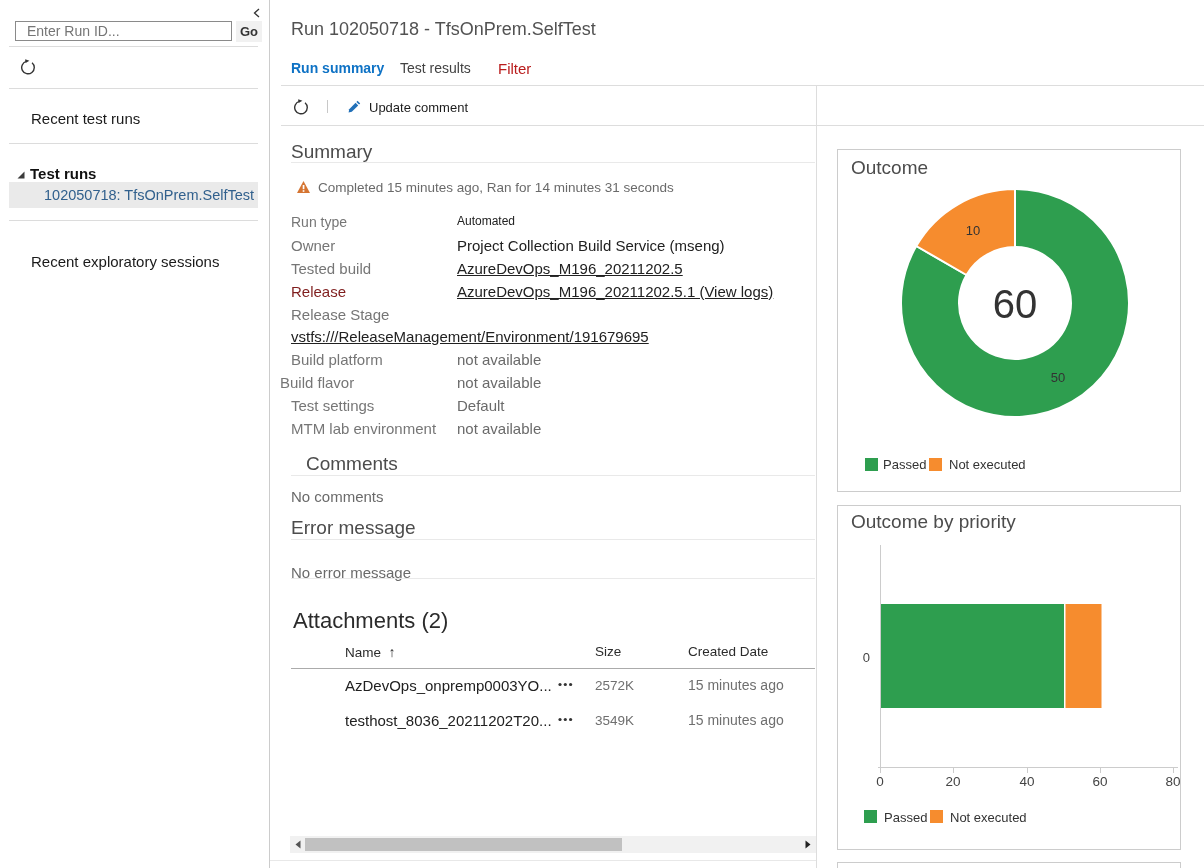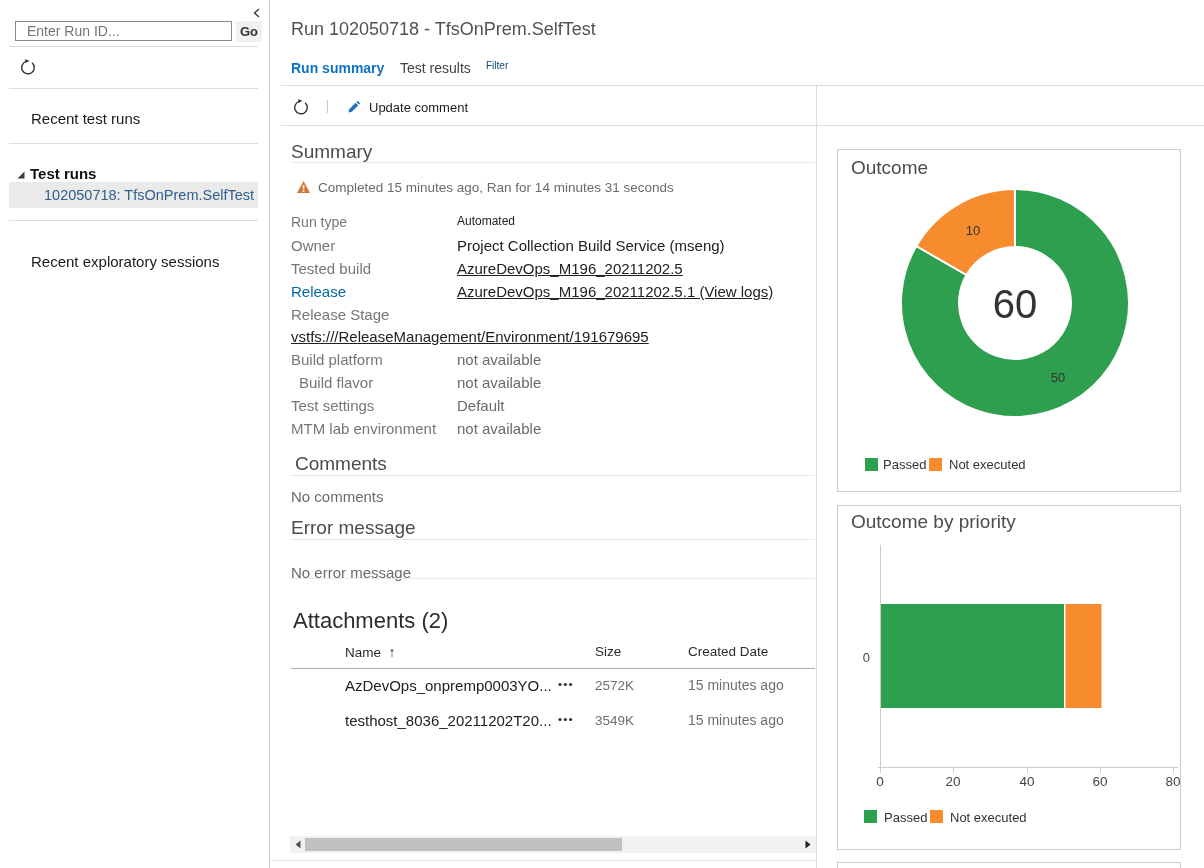--- a/index.html
+++ b/index.html
@@ -40,21 +40,21 @@
   line-height:26px;padding-left:35px;font-size:14.5px;color:#31608d;">102050718: TfsOnPrem.SelfTest</div>
 <div class="hline" style="left:9px;top:220px;width:249px;background:#dcdcdc"></div>
 
 <div class="abs" style="left:31px;top:253px;font-size:15px;color:#1a1a1a;">Recent exploratory sessions</div>
 
 <div class="vline" style="left:269px;top:0;height:868px;background:#cccccc"></div>
 
 <div class="abs" style="left:291px;top:19px;font-size:18px;color:#525252;">Run 102050718 - TfsOnPrem.SelfTest</div>
 <div class="abs" style="left:291px;top:60px;font-size:14px;font-weight:bold;color:#0e72c5;">Run summary</div>
 <div class="abs" style="left:400px;top:60px;font-size:14px;color:#424242;">Test results</div>
-<div class="abs" style="left:486px;top:60px;font-size:10px;color:#0c4a6e;">Filter</div>
+<div class="abs" style="left:498px;top:60px;font-size:15px;color:#b91c1c;">Filter</div>
 <div class="hline" style="left:281px;top:85px;width:923px;background:#dddddd"></div>
 
 <svg class="abs" style="left:293px;top:99px" width="16" height="16" viewBox="0 0 16 16" id="refresh2">
   <path d="M 12.05 3.67 A 6.3 6.3 0 1 1 6.37 2.41 L 6.15 1.1" fill="none" stroke="#333" stroke-width="1.4"></path>
   <path d="M 5.2 0.2 L 9.4 1.7 L 5.6 3.9 Z" fill="#333"></path>
 </svg>
 <div class="vline" style="left:327px;top:100px;height:13px;background:#c8c8c8"></div>
 <svg class="abs" style="left:346px;top:99px" width="16" height="16" viewBox="0 0 16 16">
   <path d="M 3.2 10.2 L 9.6 3.8 L 12.2 6.4 L 5.8 12.8 L 2.6 13.4 Z" fill="#2170b8"></path>
   <path d="M 10.4 3 L 11.6 1.8 L 14.2 4.4 L 13 5.6 Z" fill="#2170b8"></path>
@@ -73,34 +73,34 @@
   <rect x="5.7" y="9.2" width="1.7" height="1.6" fill="#fff"></rect>
 </svg>
 <div class="abs" style="left:318px;top:180px;font-size:13.5px;color:#6a6a6a;">Completed 15 minutes ago, Ran for 14 minutes 31 seconds</div>
 
 <div class="abs" style="left:291px;top:214px;font-size:14px;color:#767676;">Run type</div>
 <div class="abs" style="left:457px;top:214px;font-size:12px;color:#212121;">Automated</div>
 <div class="abs" style="left:291px;top:237px;font-size:15px;color:#767676;">Owner</div>
 <div class="abs" style="left:457px;top:237px;font-size:15px;color:#212121;">Project Collection Build Service (mseng)</div>
 <div class="abs" style="left:291px;top:260px;font-size:15px;color:#767676;">Tested build</div>
 <div class="abs" style="left:457px;top:260px;font-size:15px;color:#212121;text-decoration:underline;">AzureDevOps_M196_20211202.5</div>
-<div class="abs" style="left:291px;top:283px;font-size:15px;color:#0369a1;">Release</div>
+<div class="abs" style="left:291px;top:283px;font-size:15px;color:#7f1d1d;">Release</div>
 <div class="abs" style="left:457px;top:283px;font-size:15px;color:#212121;text-decoration:underline;">AzureDevOps_M196_20211202.5.1 (View logs)</div>
 <div class="abs" style="left:291px;top:306px;font-size:15px;color:#767676;">Release Stage</div>
 <div class="abs" style="left:291px;top:328px;font-size:15px;color:#212121;text-decoration:underline;">vstfs:///ReleaseManagement/Environment/191679695</div>
 <div class="abs" style="left:291px;top:351px;font-size:15px;color:#767676;">Build platform</div>
 <div class="abs" style="left:457px;top:351px;font-size:15px;color:#6a6a6a;">not available</div>
-<div class="abs" style="left:299px;top:374px;font-size:15px;color:#767676;">Build flavor</div>
+<div class="abs" style="left:280px;top:374px;font-size:15px;color:#767676;">Build flavor</div>
 <div class="abs" style="left:457px;top:374px;font-size:15px;color:#6a6a6a;">not available</div>
 <div class="abs" style="left:291px;top:397px;font-size:15px;color:#767676;">Test settings</div>
 <div class="abs" style="left:457px;top:397px;font-size:15px;color:#6a6a6a;">Default</div>
 <div class="abs" style="left:291px;top:420px;font-size:15px;color:#767676;">MTM lab environment</div>
 <div class="abs" style="left:457px;top:420px;font-size:15px;color:#6a6a6a;">not available</div>
 
-<div class="abs" style="left:295px;top:453px;font-size:19px;color:#4c4c4c;">Comments</div>
+<div class="abs" style="left:306px;top:453px;font-size:19px;color:#4c4c4c;">Comments</div>
 <div class="hline" style="left:291px;top:475px;width:524px;background:#e9e9e9"></div>
 <div class="abs" style="left:291px;top:488px;font-size:15px;color:#6a6a6a;">No comments</div>
 <div class="abs" style="left:291px;top:517px;font-size:19px;color:#4c4c4c;">Error message</div>
 <div class="hline" style="left:291px;top:539px;width:524px;background:#e9e9e9"></div>
 <div class="abs" style="left:291px;top:564px;font-size:15px;color:#6a6a6a;">No error message</div>
 <div class="hline" style="left:291px;top:578px;width:524px;background:#e9e9e9"></div>
 
 <div class="abs" style="left:293px;top:608px;font-size:22px;color:#2b2b2b;">Attachments (2)</div>
 <div class="abs" style="left:345px;top:644px;font-size:13.5px;color:#2b2b2b;text-align:center;">Name&nbsp; <span style="font-size:14px;">↑</span></div>
 <div class="abs" style="left:595px;top:644px;font-size:13.5px;color:#2b2b2b;">Size</div>

